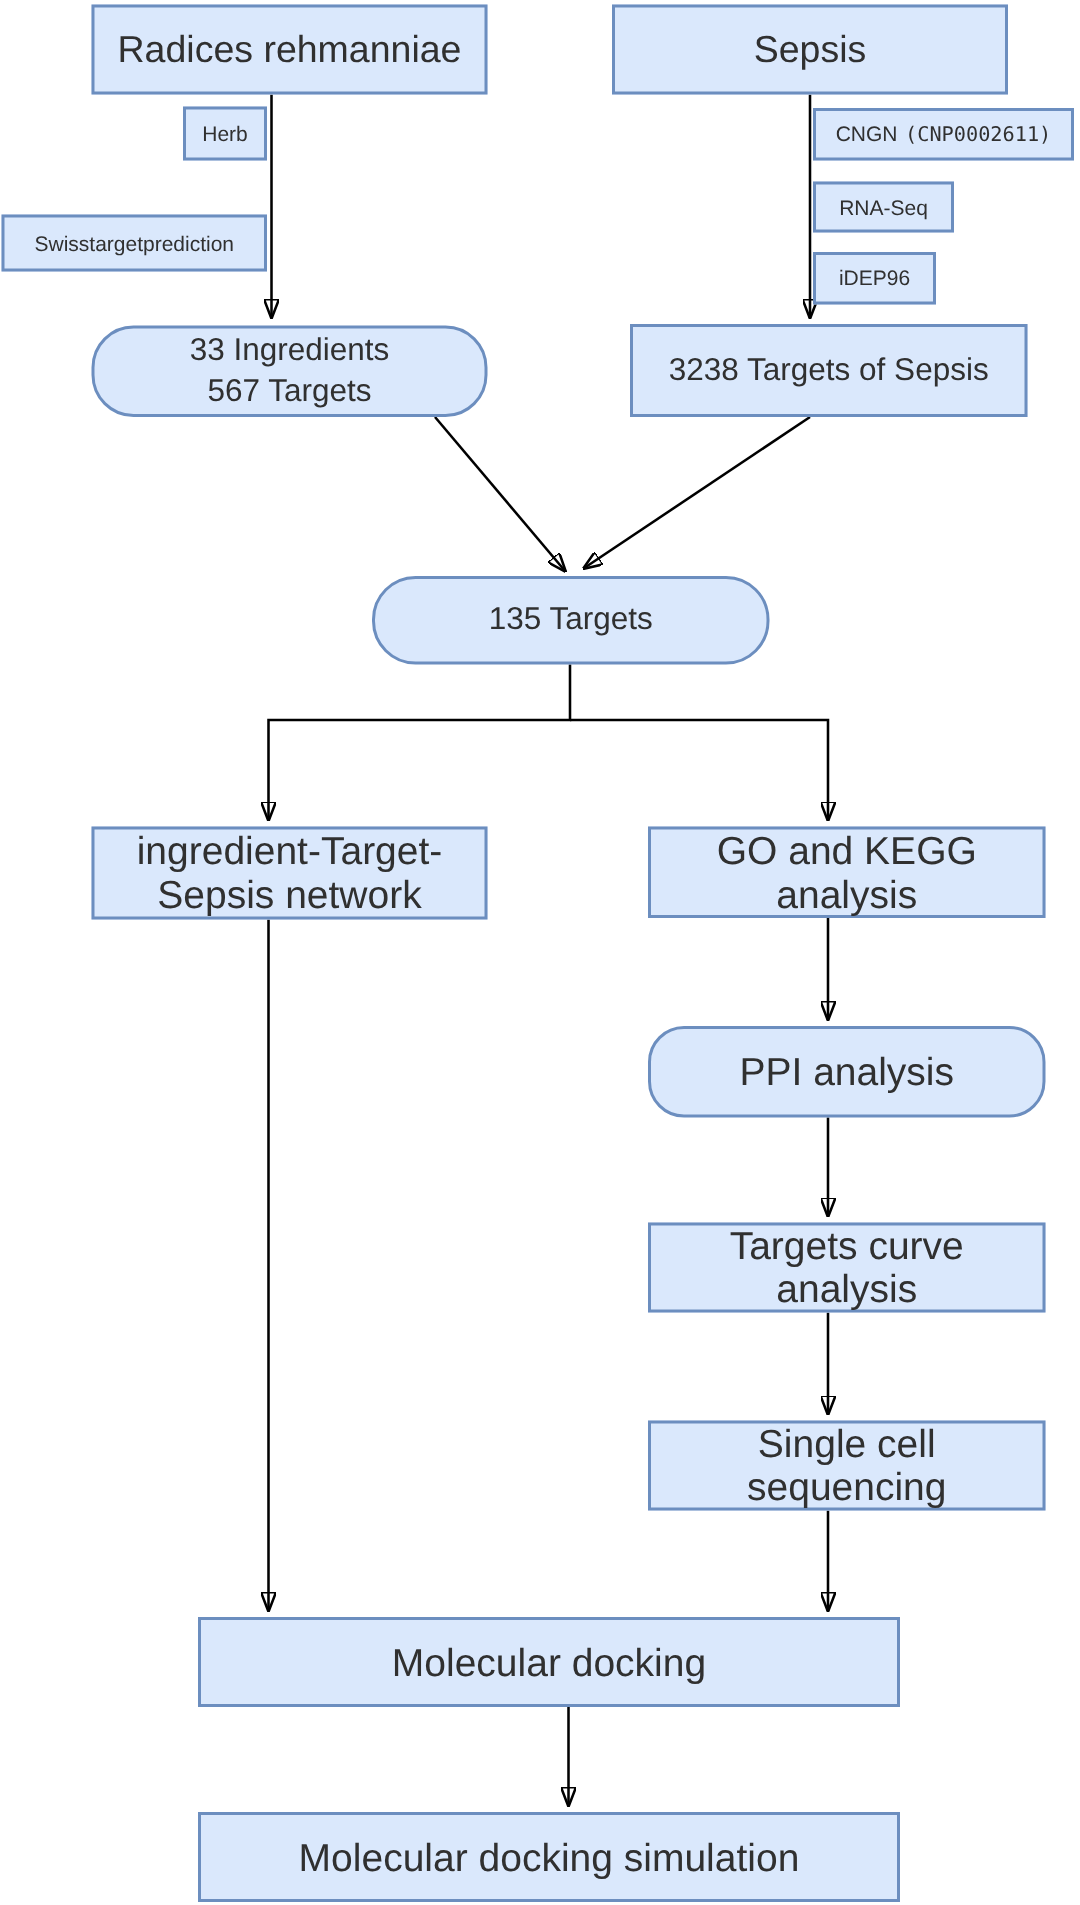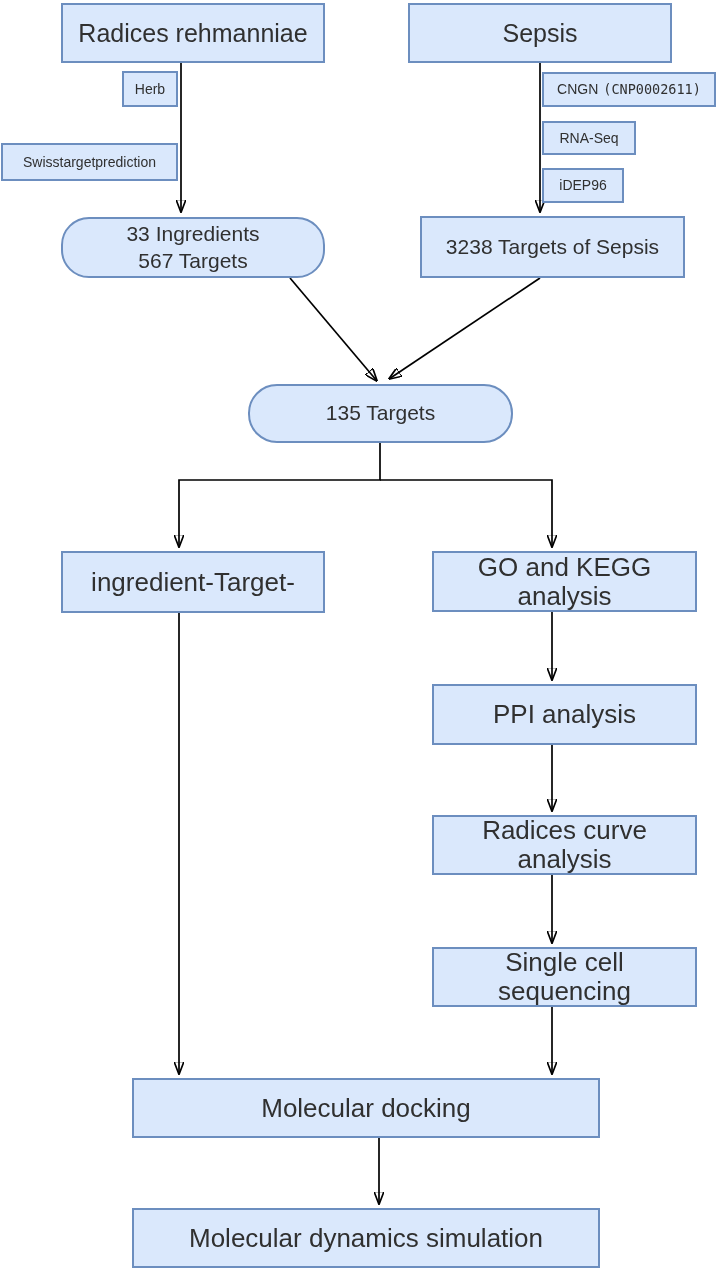--- a/index.html
+++ b/index.html
@@ -104,42 +104,43 @@
   <div class="node fs-mid" style="left:420px;top:216px;width:265px;height:62px;">
     <span>3238 Targets of Sepsis</span>
   </div>
 
   <div class="node fs-mid" style="left:248px;top:384px;width:265px;height:59px;border-radius:29px;">
     <span>135 Targets</span>
   </div>
 
   <div class="node fs-big" style="left:61px;top:551px;width:264px;height:62px;">
     <span>ingredient-Target-</span>
+    <span>Sepsis network</span>
   </div>
 
   <div class="node fs-big" style="left:432px;top:551px;width:265px;height:61px;">
     <span>GO and KEGG</span>
     <span>analysis</span>
   </div>
 
-  <div class="node fs-big" style="left:432px;top:684px;width:265px;height:61px;">
+  <div class="node fs-big" style="left:432px;top:684px;width:265px;height:61px;border-radius:24px;">
     <span>PPI analysis</span>
   </div>
 
   <div class="node fs-big" style="left:432px;top:815px;width:265px;height:60px;">
-    <span>Radices curve</span>
+    <span>Targets curve</span>
     <span>analysis</span>
   </div>
 
   <div class="node fs-big" style="left:432px;top:947px;width:265px;height:60px;">
     <span>Single cell</span>
     <span>sequencing</span>
   </div>
 
   <div class="node fs-big" style="left:132px;top:1078px;width:468px;height:60px;">
     <span>Molecular docking</span>
   </div>
 
   <div class="node fs-big" style="left:132px;top:1208px;width:468px;height:60px;">
-    <span>Molecular dynamics simulation</span>
+    <span>Molecular docking simulation</span>
   </div>
 
 </div>
 
 </body></html>

